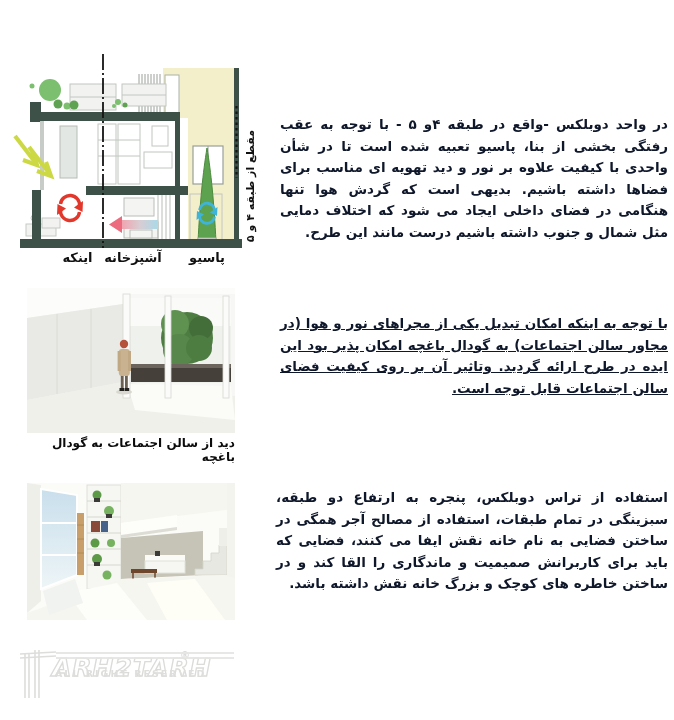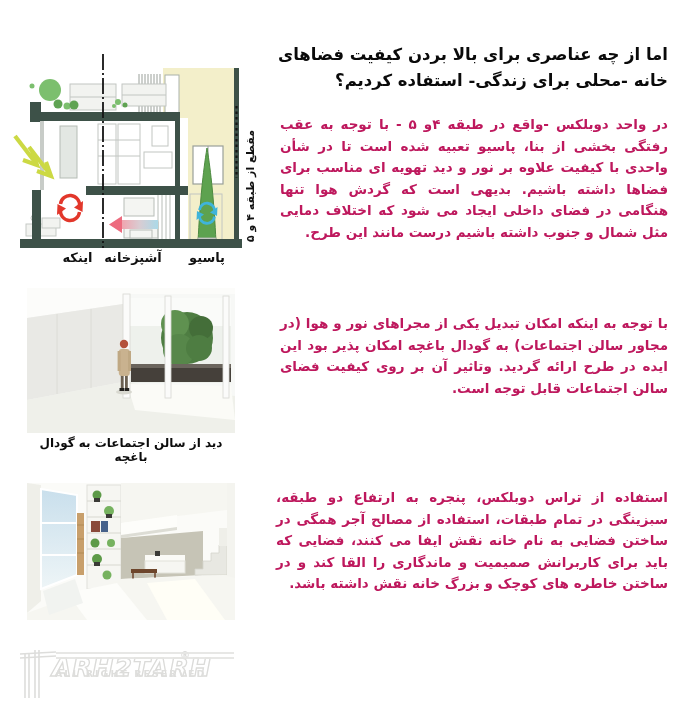--- a/index.html
+++ b/index.html
@@ -9,45 +9,45 @@
   }
   
   .heading{
     position:absolute;top:42px;right:6px;width:390px;
     direction:rtl;text-align:right;font-weight:bold;
     font-size:16.5px;line-height:1.55;color:#0a0a0a;
   }
   .para{
     position:absolute;right:6px;direction:rtl;
     text-align:justify;text-align-last:right;
-    font-weight:bold;font-size:13.5px;line-height:1.6;color:#be185d;
+    font-weight:bold;font-size:13.5px;line-height:1.6;color:#0f172a;
   }
   .para1{top:114px;width:388px;}
-  .para2{top:313px;width:388px;}
+  .para2{top:313px;width:388px;text-decoration:underline;}
   .para3{top:487px;width:392px;}
   
   .section-svg{position:absolute;left:12px;top:52px;width:262px;height:200px;}
   .room-label{
     position:absolute;top:250px;direction:rtl;text-align:center;
     font-weight:bold;font-size:13px;color:#111;
   }
   .room-living{left:45px;width:65px;}
   .room-kitchen{left:95px;width:76px;}
   .room-patio{left:178px;width:58px;}
   .section-vert-label{
     position:absolute;left:182px;top:178px;width:140px;height:16px;
     transform:rotate(-90deg);direction:rtl;text-align:center;
     font-weight:bold;font-size:11px;color:#111;white-space:nowrap;
   }
   
   .fig1-svg{position:absolute;left:27px;top:288px;width:208px;height:145px;}
   .fig2-svg{position:absolute;left:27px;top:483px;width:208px;height:137px;}
   .caption1{
     position:absolute;left:27px;top:436px;width:208px;
-    direction:rtl;text-align:center;font-weight:bold;font-size:12px;color:#0c0c0c;
+    direction:rtl;font-weight:bold;font-size:12px;color:#0c0c0c;
   }
   .caption2{
     position:absolute;left:10px;top:621px;width:226px;z-index:2;
     direction:rtl;text-align:right;font-weight:bold;font-size:12.5px;
     line-height:1.45;color:#0c0c0c;
   }
   
   .wm-logo{position:absolute;left:18px;top:646px;width:38px;height:56px;z-index:1;}
   .wm-brand{
     position:absolute;left:52px;top:653px;z-index:1;
@@ -68,21 +68,20 @@
     position:absolute;height:2px;background:rgba(228,228,226,0.9);z-index:3;
   }
   .wm-line-a{left:56px;top:652px;width:178px;}
   .wm-line-b{left:56px;top:657px;width:178px;}
 </style>
 </head>
 <body>
 
 <div class="page">
 
-  <div class="heading">اما از چه عناصری برای بالا بردن کیفیت فضاهای خانه -محلی برای زندگی- استفاده کردیم؟</div>
   <div class="para para1">در واحد دوبلکس -واقع در طبقه ۴و ۵ - با توجه به عقب رفتگی بخشی از بنا، پاسیو تعبیه شده است تا در شأن واحدی با کیفیت علاوه بر نور و دید تهویه ای مناسب برای فضاها داشته باشیم. بدیهی است که گردش هوا تنها هنگامی در فضای داخلی ایجاد می شود که اختلاف دمایی مثل شمال و جنوب داشته باشیم درست مانند این طرح.</div>
   <div class="para para2">با توجه به اینکه امکان تبدیل یکی از مجراهای نور و هوا (در مجاور سالن اجتماعات) به گودال باغچه امکان پذیر بود این ایده در طرح ارائه گردید. وتاثیر آن بر روی کیفیت فضای سالن اجتماعات قابل توجه است.</div>
   <div class="para para3">استفاده از تراس دوبلکس، پنجره به ارتفاع دو طبقه، سبزینگی در تمام طبقات، استفاده از مصالح آجر همگی در ساختن فضایی به نام خانه نقش ایفا می کنند، فضایی که باید برای کاربرانش صمیمیت و ماندگاری را القا کند و در ساختن خاطره های کوچک و بزرگ خانه نقش داشته باشد.</div>
 
   <svg class="section-svg" viewBox="0 0 262 200">
 
     <polygon points="151,16 225,16 225,192 176,192 176,66 151,66" fill="#f3efca"></polygon>
 
     <g stroke="#9aa09a" stroke-width="1">
       <line x1="127" y1="22" x2="127" y2="60"></line>

